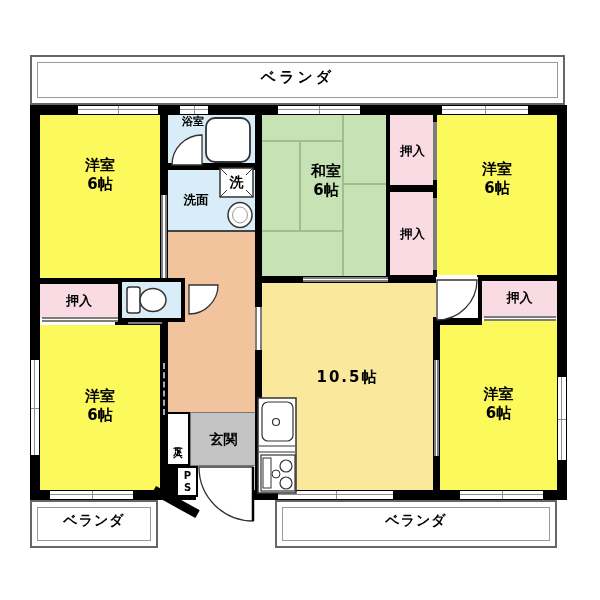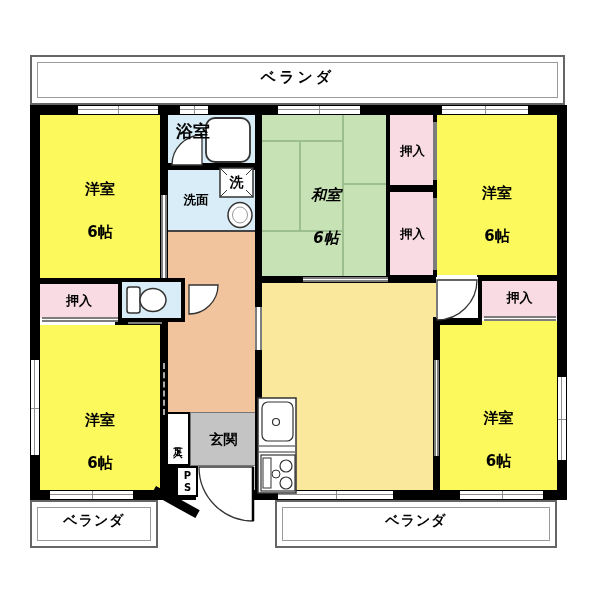--- a/index.html
+++ b/index.html
@@ -1,21 +1,21 @@
 <!DOCTYPE html>
 <html><head>
 <meta charset="utf-8">
 <style>
   html,body{margin:0;padding:0;background:#fff;}
   #plan{position:relative;width:600px;height:600px;background:#ffffff;
         font-family:"DejaVu Sans",sans-serif;overflow:hidden;}
   .abs{position:absolute;}
   .label{font-weight:bold;color:#000;text-align:center;white-space:nowrap;
          line-height:1.28;font-size:15px;}
-  .ln{display:block;margin-top:24px;}
+  .ln{display:block;}
   .wall{background:#000;}
   .veranda{background:#fff;border:2px solid #666;box-sizing:border-box;}
   .veranda .inner{position:absolute;left:5px;top:5px;right:5px;bottom:5px;border:1px solid #9a9a9a;}
   .winh{background:#fff;}
   .winh::before{content:'';position:absolute;left:0;right:0;top:50%;height:1px;margin-top:-1px;background:#8f8f8f;}
   .winh::after{content:'';position:absolute;top:0;bottom:0;left:50%;width:1px;background:#8f8f8f;}
   .winv{background:#fff;}
   .winv::before{content:'';position:absolute;top:0;bottom:0;left:50%;width:1px;margin-left:-1px;background:#8f8f8f;}
   .winv::after{content:'';position:absolute;left:0;right:0;top:50%;height:1px;background:#8f8f8f;}
   .slh{background:#fff;border-top:2px solid #7d7d7d;border-bottom:2px solid #7d7d7d;box-sizing:border-box;}
@@ -156,40 +156,41 @@
   </svg>
 
   <div class="abs label" style="left:30px;top:68px;width:535px;letter-spacing:3px;">ベランダ</div>
   <div class="abs label" style="left:30px;top:512px;width:128px;font-size:14px;letter-spacing:1px;">ベランダ</div>
   <div class="abs label" style="left:275px;top:512px;width:282px;font-size:14px;letter-spacing:1px;">ベランダ</div>
 
   <div class="abs label" style="left:40px;top:156px;width:120px;">
     <span class="ln">洋室</span>
     <span class="ln">6帖</span>
   </div>
-  <div class="abs label" style="left:262px;top:162px;width:128px;font-style:italic;">
+  <div class="abs label" style="left:262px;top:162px;width:128px;">
     <span class="ln">和室</span>
     <span class="ln">6帖</span>
   </div>
   <div class="abs label" style="left:437px;top:160px;width:120px;">
     <span class="ln">洋室</span>
     <span class="ln">6帖</span>
   </div>
   <div class="abs label" style="left:40px;top:387px;width:120px;">
     <span class="ln">洋室</span>
     <span class="ln">6帖</span>
   </div>
   <div class="abs label" style="left:262px;top:368px;width:171px;">
+    <span class="ln" style="letter-spacing:2px;">10.5帖</span>
   </div>
   <div class="abs label" style="left:440px;top:385px;width:117px;">
     <span class="ln">洋室</span>
     <span class="ln">6帖</span>
   </div>
 
-  <div class="abs label" style="left:170px;top:121px;width:46px;font-size:17px;">浴室</div>
+  <div class="abs label" style="left:170px;top:115px;width:46px;font-size:11px;">浴室</div>
   <div class="abs label" style="left:170px;top:192px;width:52px;font-size:12.5px;">洗面</div>
   <div class="abs label" style="left:220px;top:174px;width:33px;font-size:14px;">洗</div>
 
   <div class="abs label" style="left:390px;top:143px;width:45px;font-size:12.5px;">押入</div>
   <div class="abs label" style="left:390px;top:226px;width:45px;font-size:12.5px;">押入</div>
   <div class="abs label" style="left:40px;top:293px;width:78px;font-size:13px;">押入</div>
   <div class="abs label" style="left:482px;top:290px;width:75px;font-size:13px;">押入</div>
 
   <div class="abs label" style="left:190px;top:431px;width:67px;font-size:14px;">玄関</div>
   <div class="abs vtext" style="left:168px;top:415px;width:20px;height:50px;font-size:9.5px;line-height:20px;">下足入</div>

